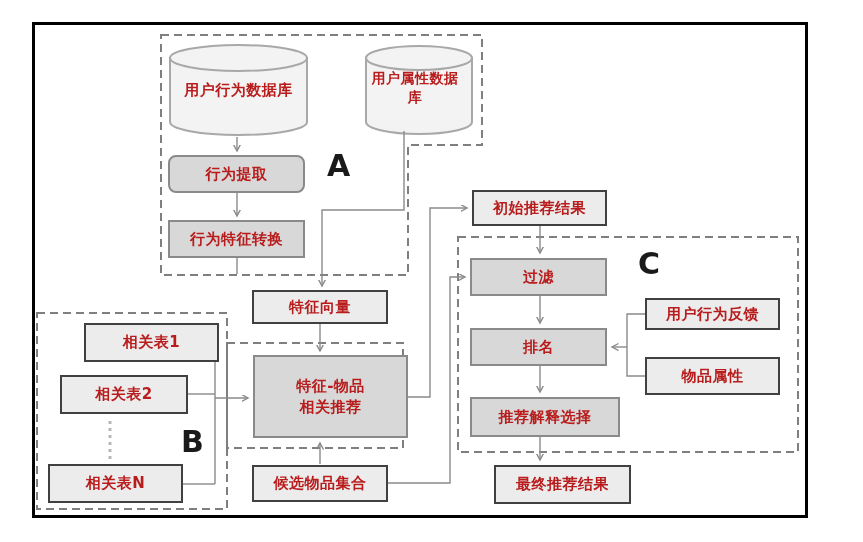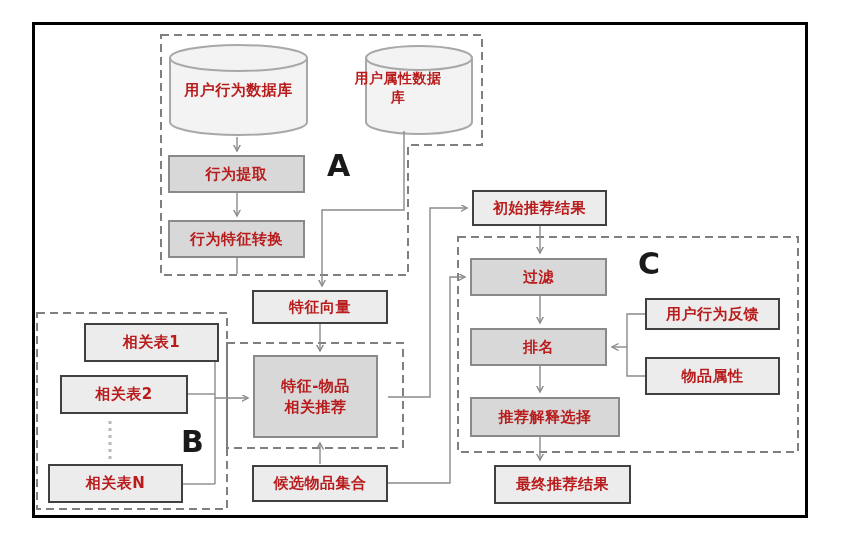--- a/index.html
+++ b/index.html
@@ -77,27 +77,27 @@
       <path d="M645,314 L627,314 L627,376 L645,376"></path>
       <path d="M627,347 L612,347" marker-end="url(#arr)"></path>
     </g>
   </svg>
 
   <div class="group-label" style="left:327px; top:148px;">A</div>
   <div class="group-label" style="left:181px; top:424px;">B</div>
   <div class="group-label" style="left:638px; top:246px;">C</div>
 
   <div class="node cyl-label" style="left:170px; top:76px; width:137px; height:28px;">用户行为数据库</div>
-  <div class="node cyl-label" style="left:350px; top:74px; width:96px; height:28px; font-size:14px;">用户属性数据库</div>
+  <div class="node cyl-label" style="left:367px; top:74px; width:96px; height:28px; font-size:14px;">用户属性数据库</div>
 
-  <div class="node box-dark" style="left:168px; top:155px; width:137px; height:38px;">行为提取</div>
+  <div class="node box-dark" style="left:168px; top:155px; width:137px; height:38px;border-radius:8px;">行为提取</div>
   <div class="node box-dark" style="left:168px; top:220px; width:137px; height:38px;">行为特征转换</div>
 
   <div class="node box-light" style="left:252px; top:290px; width:136px; height:34px;">特征向量</div>
-  <div class="node box-dark" style="left:253px; top:355px; width:125px; height:83px;">特征-物品
+  <div class="node box-dark" style="left:253px; top:355px; width:155px; height:83px;">特征-物品
 相关推荐</div>
   <div class="node box-light" style="left:252px; top:465px; width:136px; height:37px;">候选物品集合</div>
 
   <div class="node box-light" style="left:48px; top:323px; width:135px; height:39px;margin-left:36px;">相关表1</div>
   <div class="node box-light" style="left:48px; top:375px; width:128px; height:39px;margin-left:12px;">相关表2</div>
   <div class="node box-light" style="left:48px; top:464px; width:135px; height:39px;">相关表N</div>
 
   <div class="node box-light" style="left:472px; top:190px; width:135px; height:36px;">初始推荐结果</div>
   <div class="node box-dark" style="left:470px; top:258px; width:137px; height:38px;">过滤</div>
   <div class="node box-dark" style="left:470px; top:328px; width:137px; height:38px;">排名</div>

